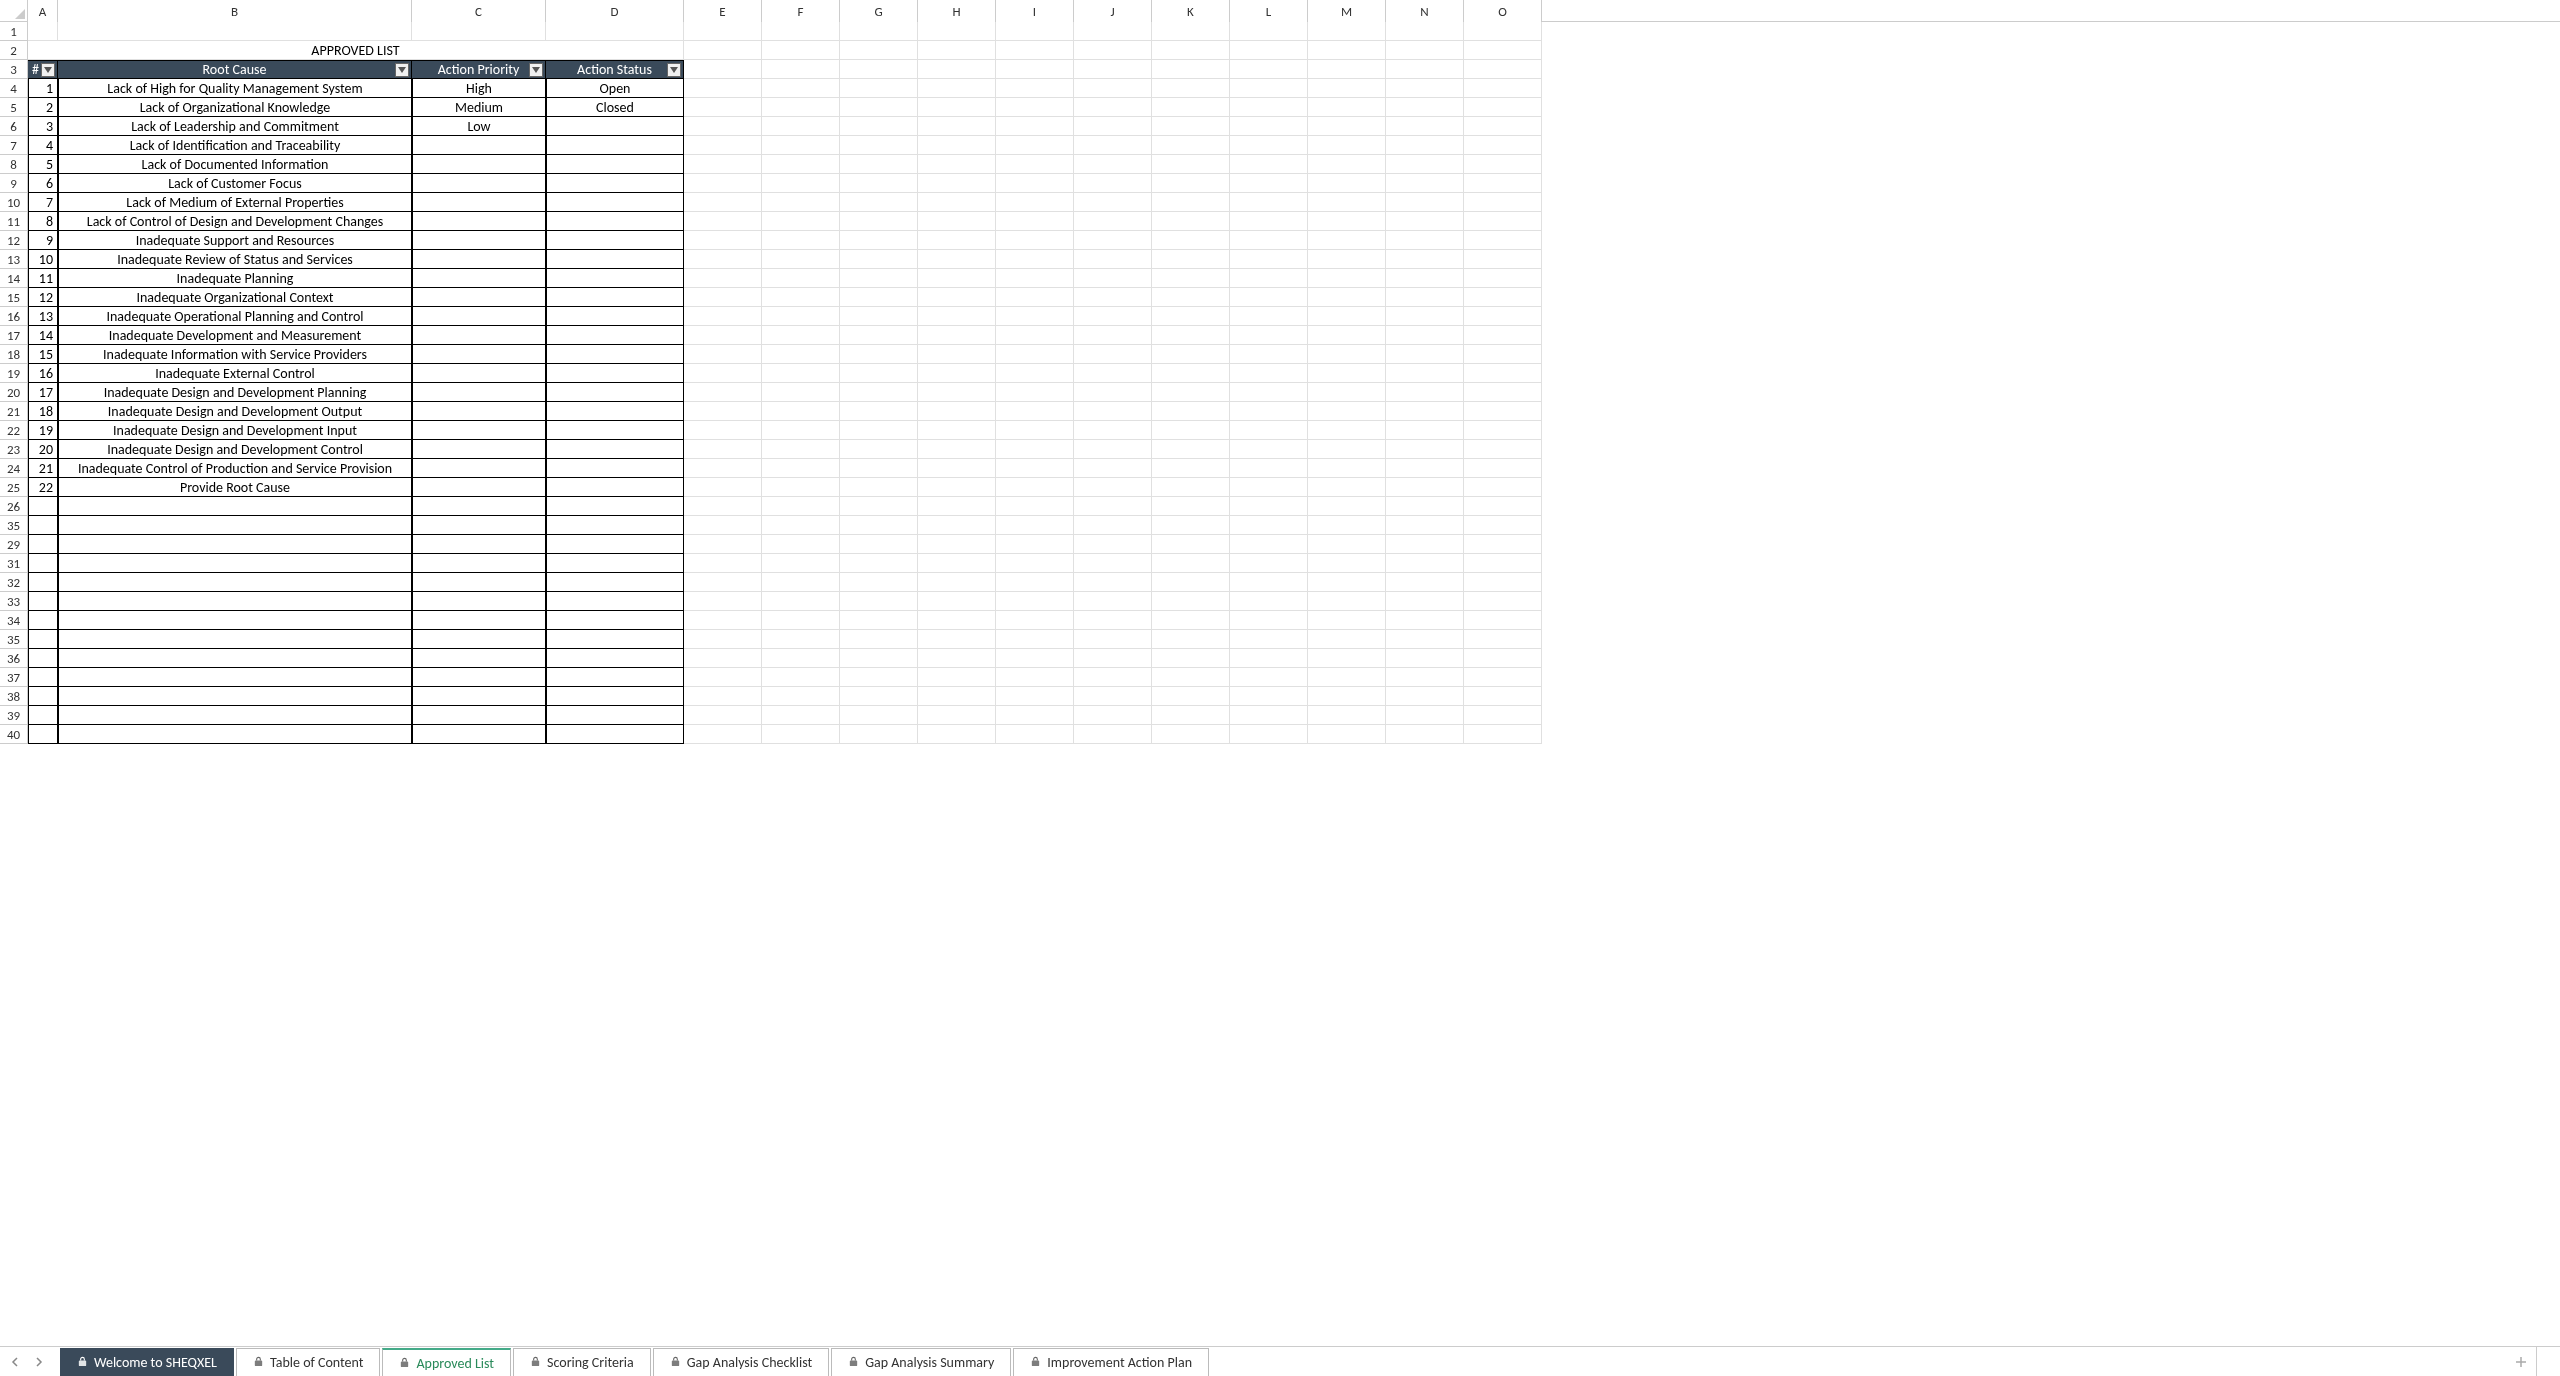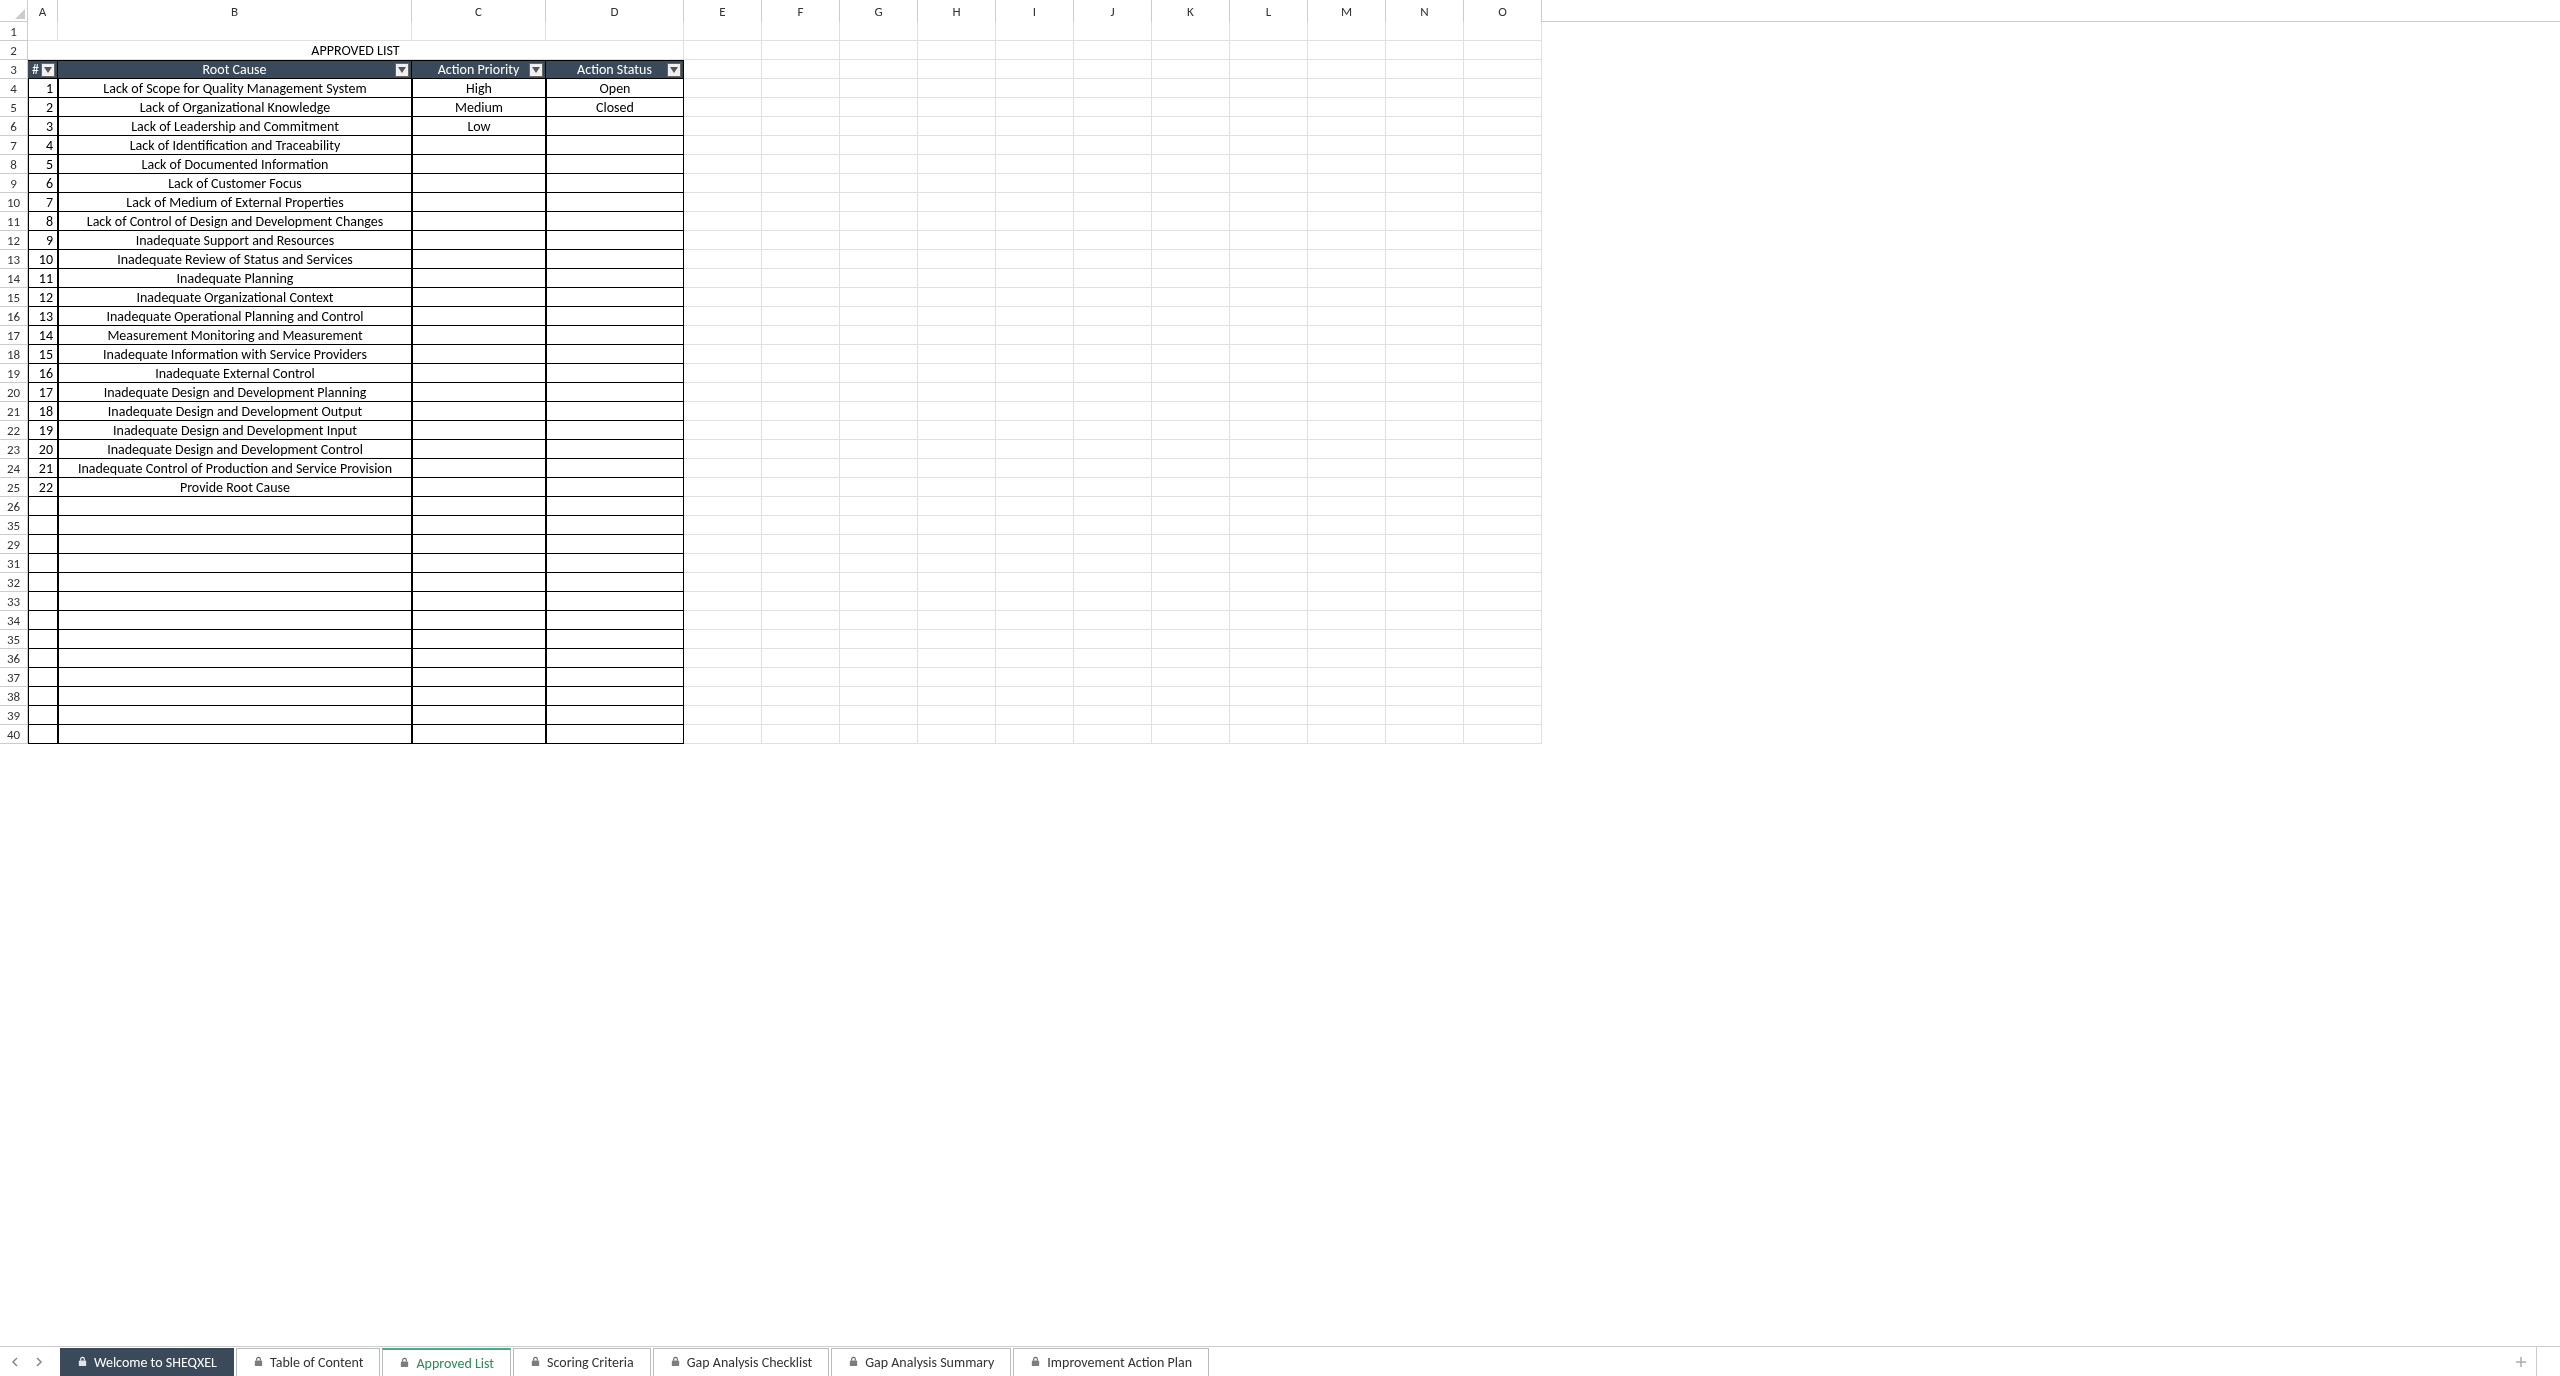--- a/index.html
+++ b/index.html
@@ -129,21 +129,21 @@
           <div class="cell cJ"></div>
           <div class="cell cK"></div>
           <div class="cell cL"></div>
           <div class="cell cM"></div>
           <div class="cell cN"></div>
           <div class="cell cO"></div>
         </div>
         <div class="row">
           <div class="row-h">4</div>
           <div class="cell cA bordered">1</div>
-          <div class="cell cB bordered">Lack of Scope for Quality Management System</div>
+          <div class="cell cB bordered">Lack of High for Quality Management System</div>
           <div class="cell cC bordered">High</div>
           <div class="cell cD bordered">Open</div>
           <div class="cell cE"></div>
           <div class="cell cF"></div>
           <div class="cell cG"></div>
           <div class="cell cH"></div>
           <div class="cell cI"></div>
           <div class="cell cJ"></div>
           <div class="cell cK"></div>
           <div class="cell cL"></div>
@@ -363,21 +363,21 @@
           <div class="cell cJ"></div>
           <div class="cell cK"></div>
           <div class="cell cL"></div>
           <div class="cell cM"></div>
           <div class="cell cN"></div>
           <div class="cell cO"></div>
         </div>
         <div class="row">
           <div class="row-h">17</div>
           <div class="cell cA bordered">14</div>
-          <div class="cell cB bordered">Measurement Monitoring and Measurement</div>
+          <div class="cell cB bordered">Inadequate Development and Measurement</div>
           <div class="cell cC bordered"></div>
           <div class="cell cD bordered"></div>
           <div class="cell cE"></div>
           <div class="cell cF"></div>
           <div class="cell cG"></div>
           <div class="cell cH"></div>
           <div class="cell cI"></div>
           <div class="cell cJ"></div>
           <div class="cell cK"></div>
           <div class="cell cL"></div>

